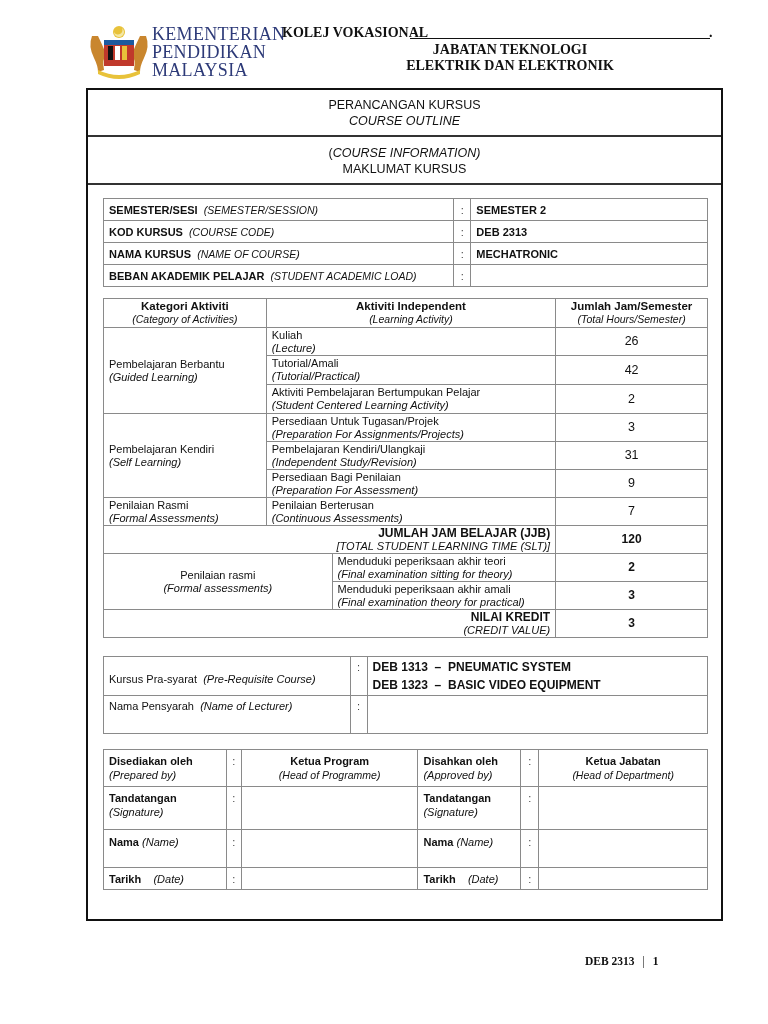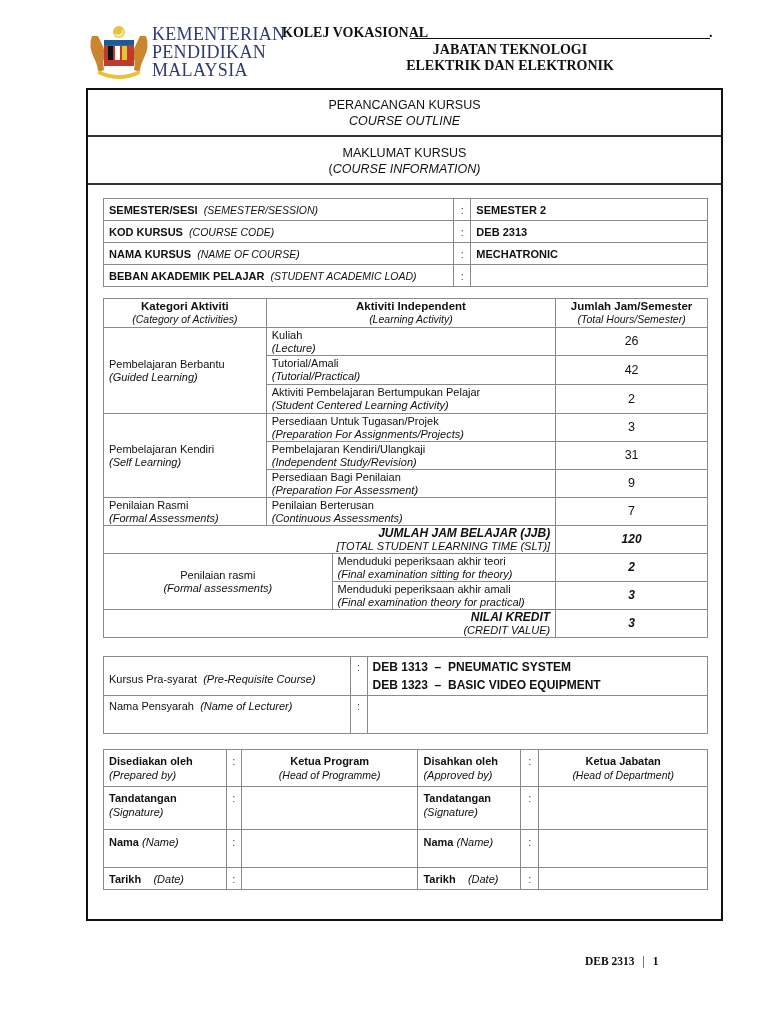--- a/index.html
+++ b/index.html
@@ -22,21 +22,21 @@
   .titleblock { position:absolute; left:0; right:0; text-align:center; font-size:12.5px; line-height:16px; }
 
   table { border-collapse:collapse; position:absolute; font-size:11px; }
   td { border:1px solid #8a8a8a; padding:0 5px; vertical-align:middle; }
   .colon { text-align:center; color:#444; padding:0; }
   .center { text-align:center; }
   .right { text-align:right; }
   .val { font-size:12.5px; }
   .hdr { font-size:11.5px; }
   .small { font-size:10.5px; }
-  .bold12 { font-weight:bold; font-size:12px;font-style:italic; }
+  .bold12 { font-weight:bold; font-size:12px; }
 
   #footer { left:585px; top:955px; font-family:"Liberation Serif", serif; font-weight:bold; font-size:11.5px; }
   #footer .sep { display:inline-block; margin:0 8px; font-weight:normal; }
 </style>
 </head>
 <body>
 
 <div class="abs" id="logo">
   <svg width="66" height="60" viewBox="0 0 66 60">
     <circle cx="33" cy="10" r="6" fill="#e8c23a"></circle>
@@ -64,22 +64,22 @@
   <div>ELEKTRIK DAN ELEKTRONIK</div>
 </div>
 
 <div class="abs" id="frame">
   <div class="titleblock" style="top:7px;">
     <div>PERANCANGAN KURSUS</div>
     <div class="it">COURSE OUTLINE</div>
   </div>
   <div class="hline" style="top:45px;"></div>
   <div class="titleblock" style="top:55px;">
+    <div><span>(</span><span class="it">COURSE INFORMATION)</span></div>
     <div>MAKLUMAT KURSUS</div>
-    <div><span>(</span><span class="it">COURSE INFORMATION)</span></div>
   </div>
   <div class="hline" style="top:93px;"></div>
 </div>
 
 <table style="left:103px; top:198px; width:605px;">
   <colgroup>
       <col style="width:351px">
       <col style="width:17px">
       <col style="width:237px">
     </colgroup>

